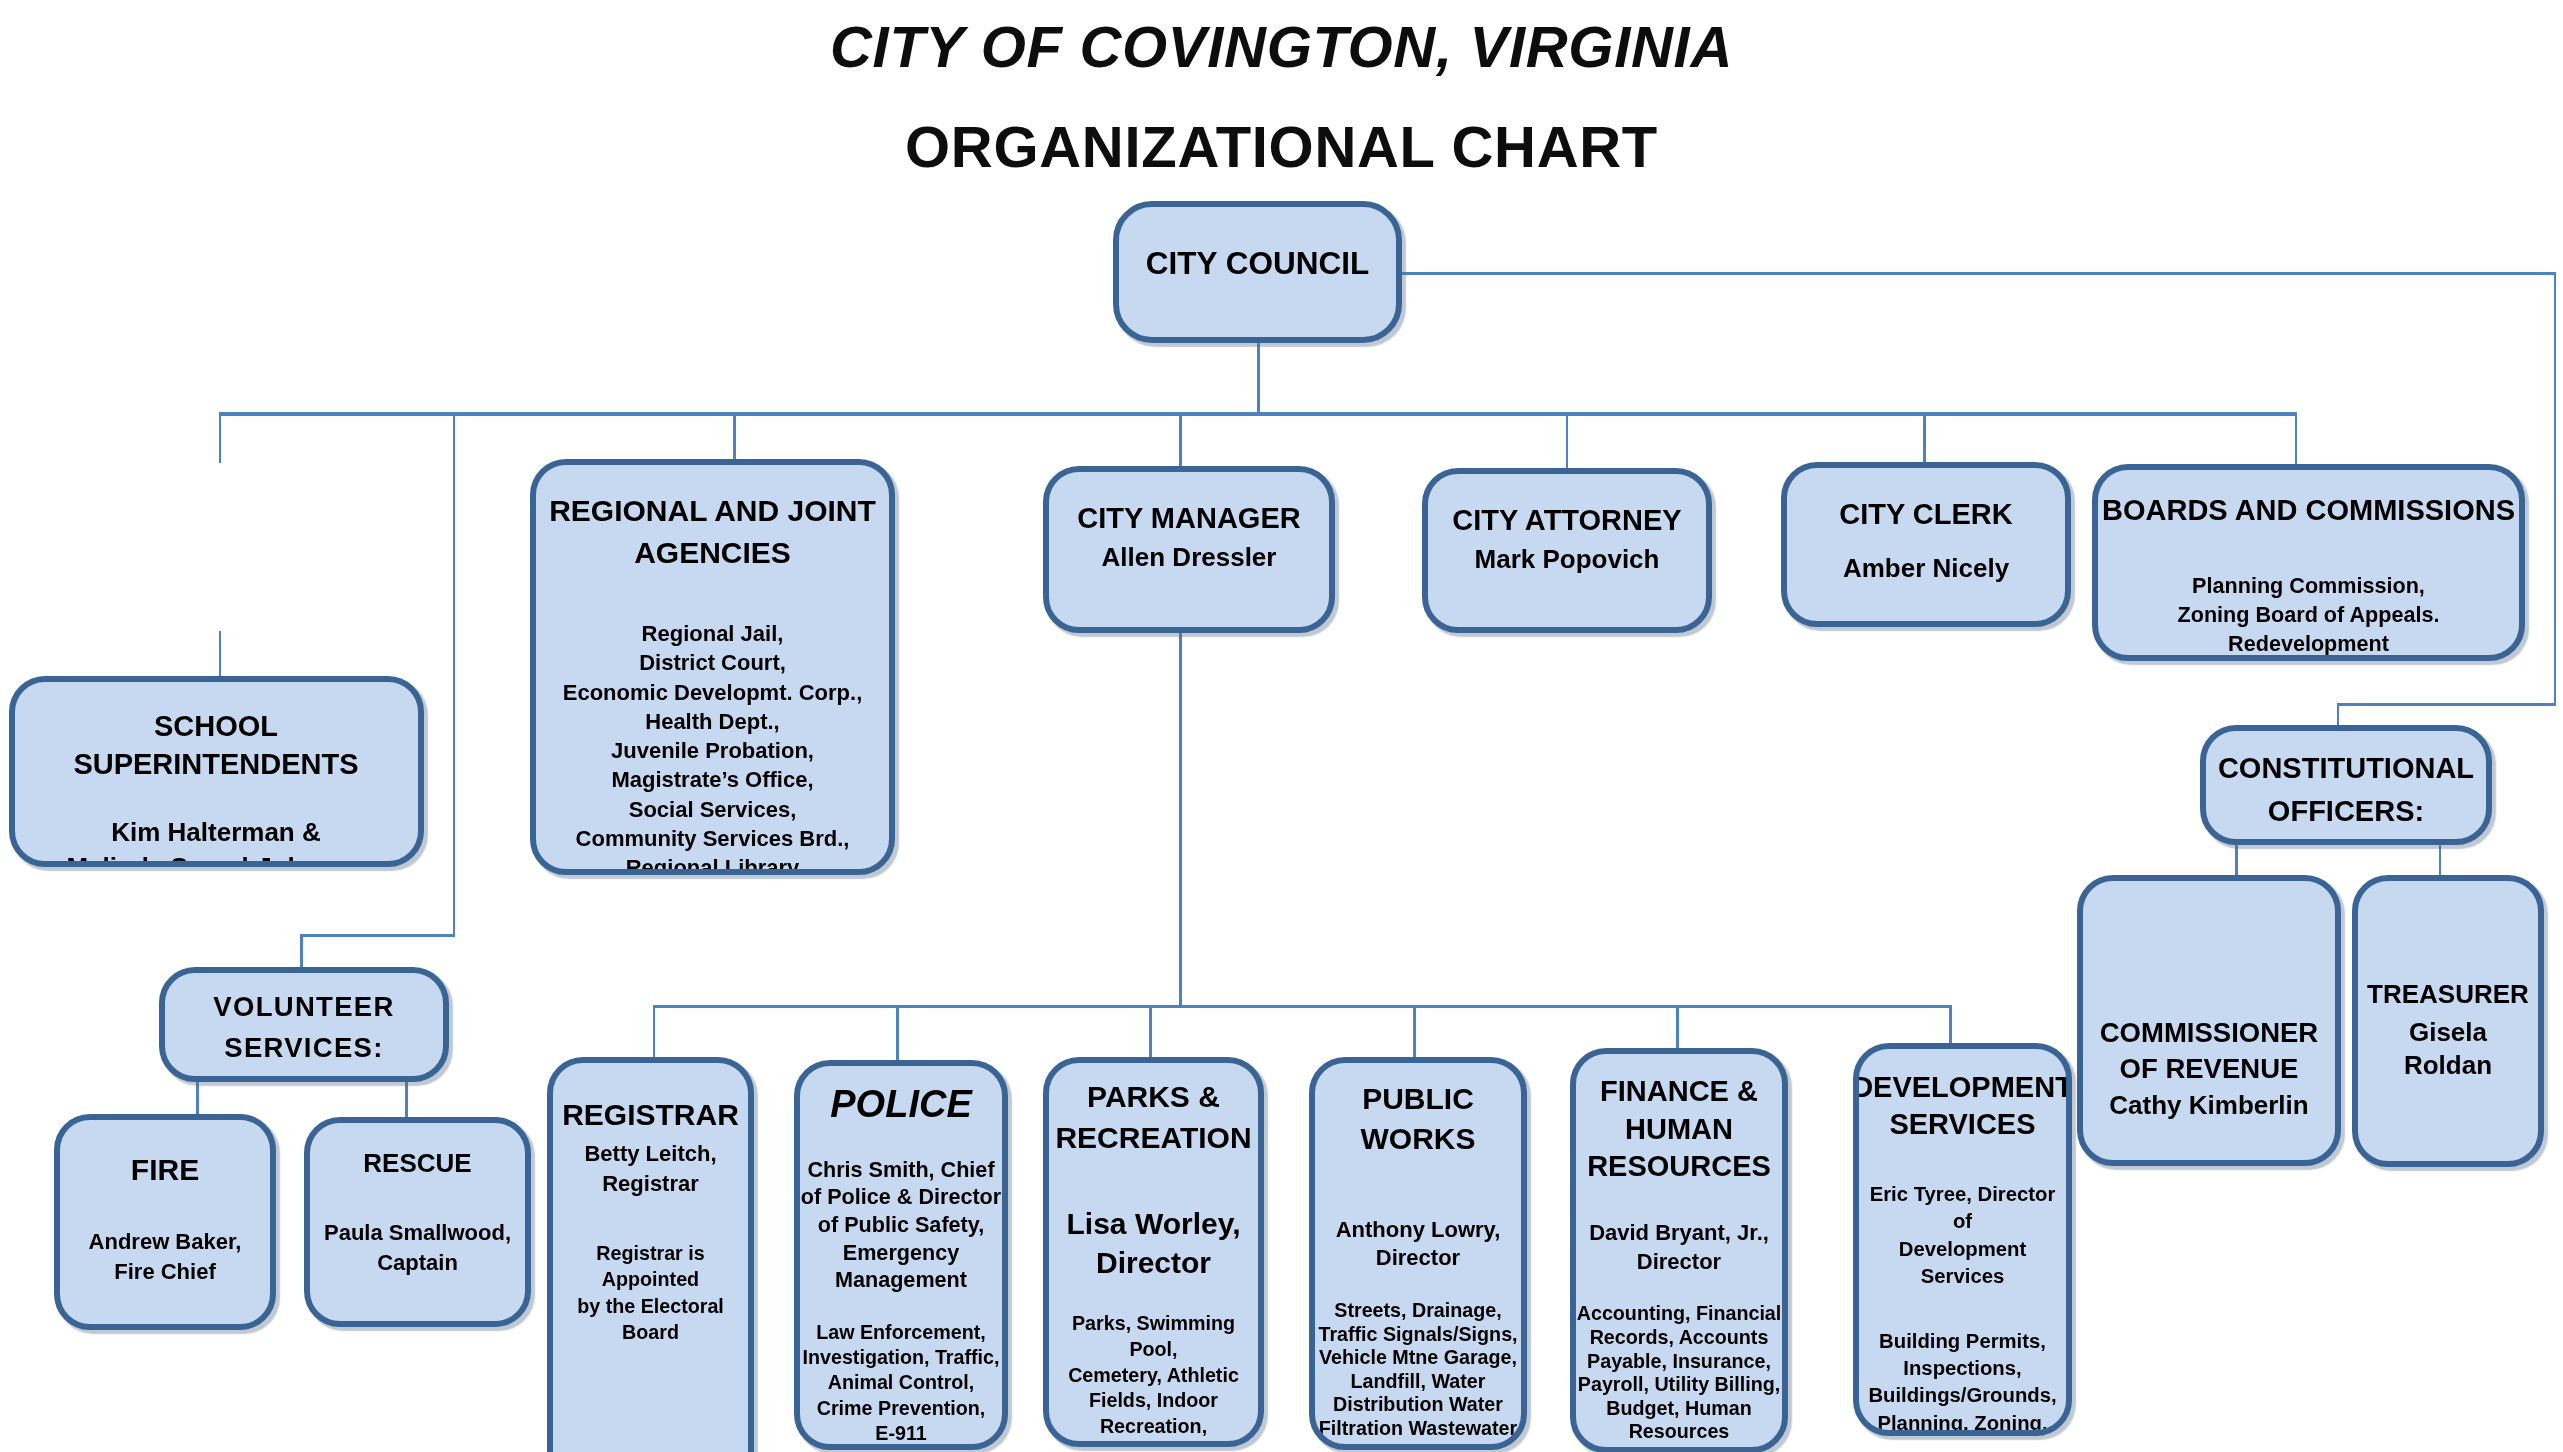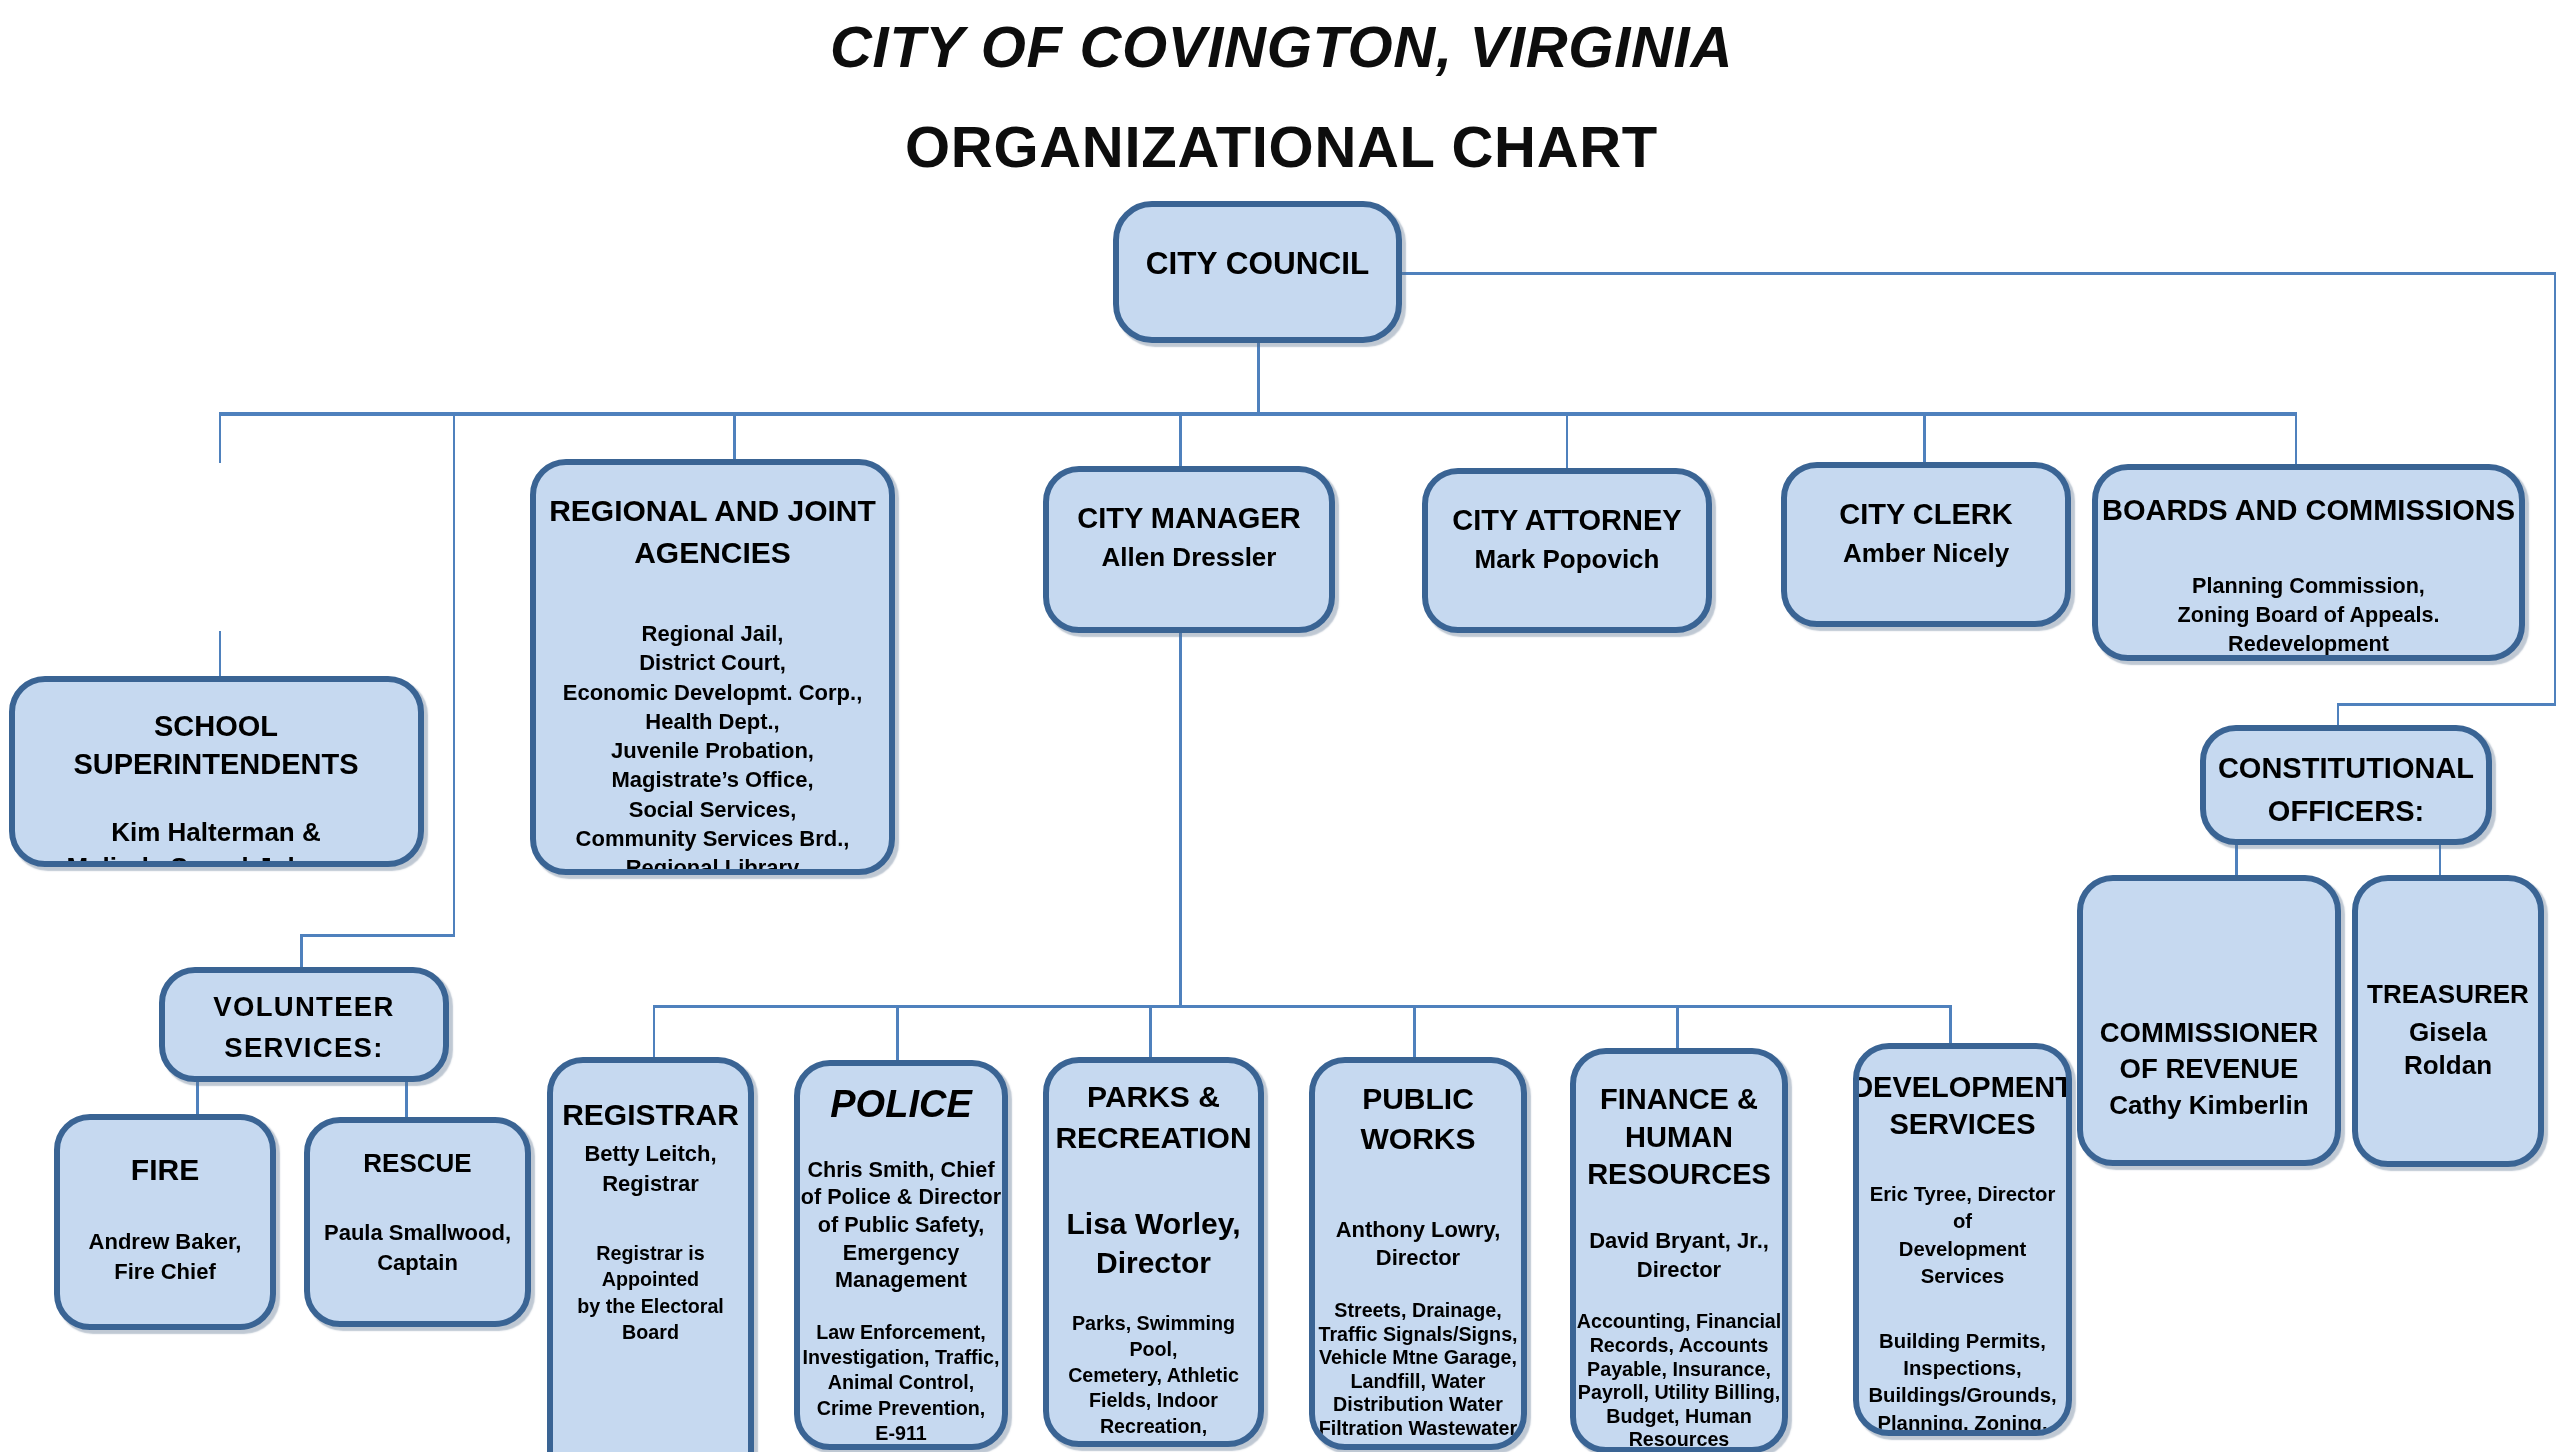--- a/index.html
+++ b/index.html
@@ -92,21 +92,21 @@
     <div class="ns" style="font-size:26px;margin-top:3.9px;line-height:1.3;">Allen Dressler</div>
   </div>
 
   <div class="node" style="left:1422px;top:468px;width:290px;height:165px;padding-top:27.5px;">
     <div class="nt" style="font-size:29px;">CITY ATTORNEY</div>
     <div class="ns" style="font-size:26px;margin-top:3.9px;line-height:1.3;">Mark Popovich</div>
   </div>
 
   <div class="node" style="left:1781px;top:462px;width:290px;height:165px;padding-top:27.5px;">
     <div class="nt" style="font-size:29px;">CITY CLERK</div>
-    <div class="ns" style="font-size:26px;margin-top:4px;line-height:1.3;">Amber Nicely</div>
+    <div class="ns" style="font-size:26px;margin-top:19px;line-height:1.3;">Amber Nicely</div>
   </div>
 
   <div class="node" style="left:2092px;top:464px;width:433px;height:197px;padding-top:22px;">
     <div class="nt" style="font-size:29px;">BOARDS AND COMMISSIONS</div>
     <div class="nb" style="font-size:21.6px;margin-top:41px;line-height:1.35;">Planning Commission,
 Zoning Board of Appeals. Redevelopment
 &amp; Housing Board</div>
   </div>
 
   <div class="node" style="left:2200px;top:725px;width:292px;height:120px;padding-top:15.7px;">
@@ -184,21 +184,21 @@
     <div class="ns" style="font-size:22px;margin-top:56px;line-height:1.3;">Anthony Lowry,
 Director</div>
     <div class="nb" style="font-size:19.7px;margin-top:26px;line-height:1.2;">Streets, Drainage,
 Traffic Signals/Signs,
 Vehicle Mtne Garage,
 Landfill, Water
 Distribution Water
 Filtration Wastewater</div>
   </div>
 
-  <div class="node" style="left:1570px;top:1048px;width:218px;height:405px;padding-top:27px;">
+  <div class="node" style="left:1570px;top:1048px;width:218px;height:405px;padding-top:19px;">
     <div class="nt" style="font-size:29px;line-height:1.3;">FINANCE &amp;
 HUMAN
 RESOURCES</div>
     <div class="ns" style="font-size:22px;margin-top:33px;line-height:1.3;">David Bryant, Jr.,
 Director</div>
     <div class="nb" style="font-size:19.7px;margin-top:26px;line-height:1.2;">Accounting, Financial
 Records, Accounts
 Payable, Insurance,
 Payroll, Utility Billing,
 Budget, Human

